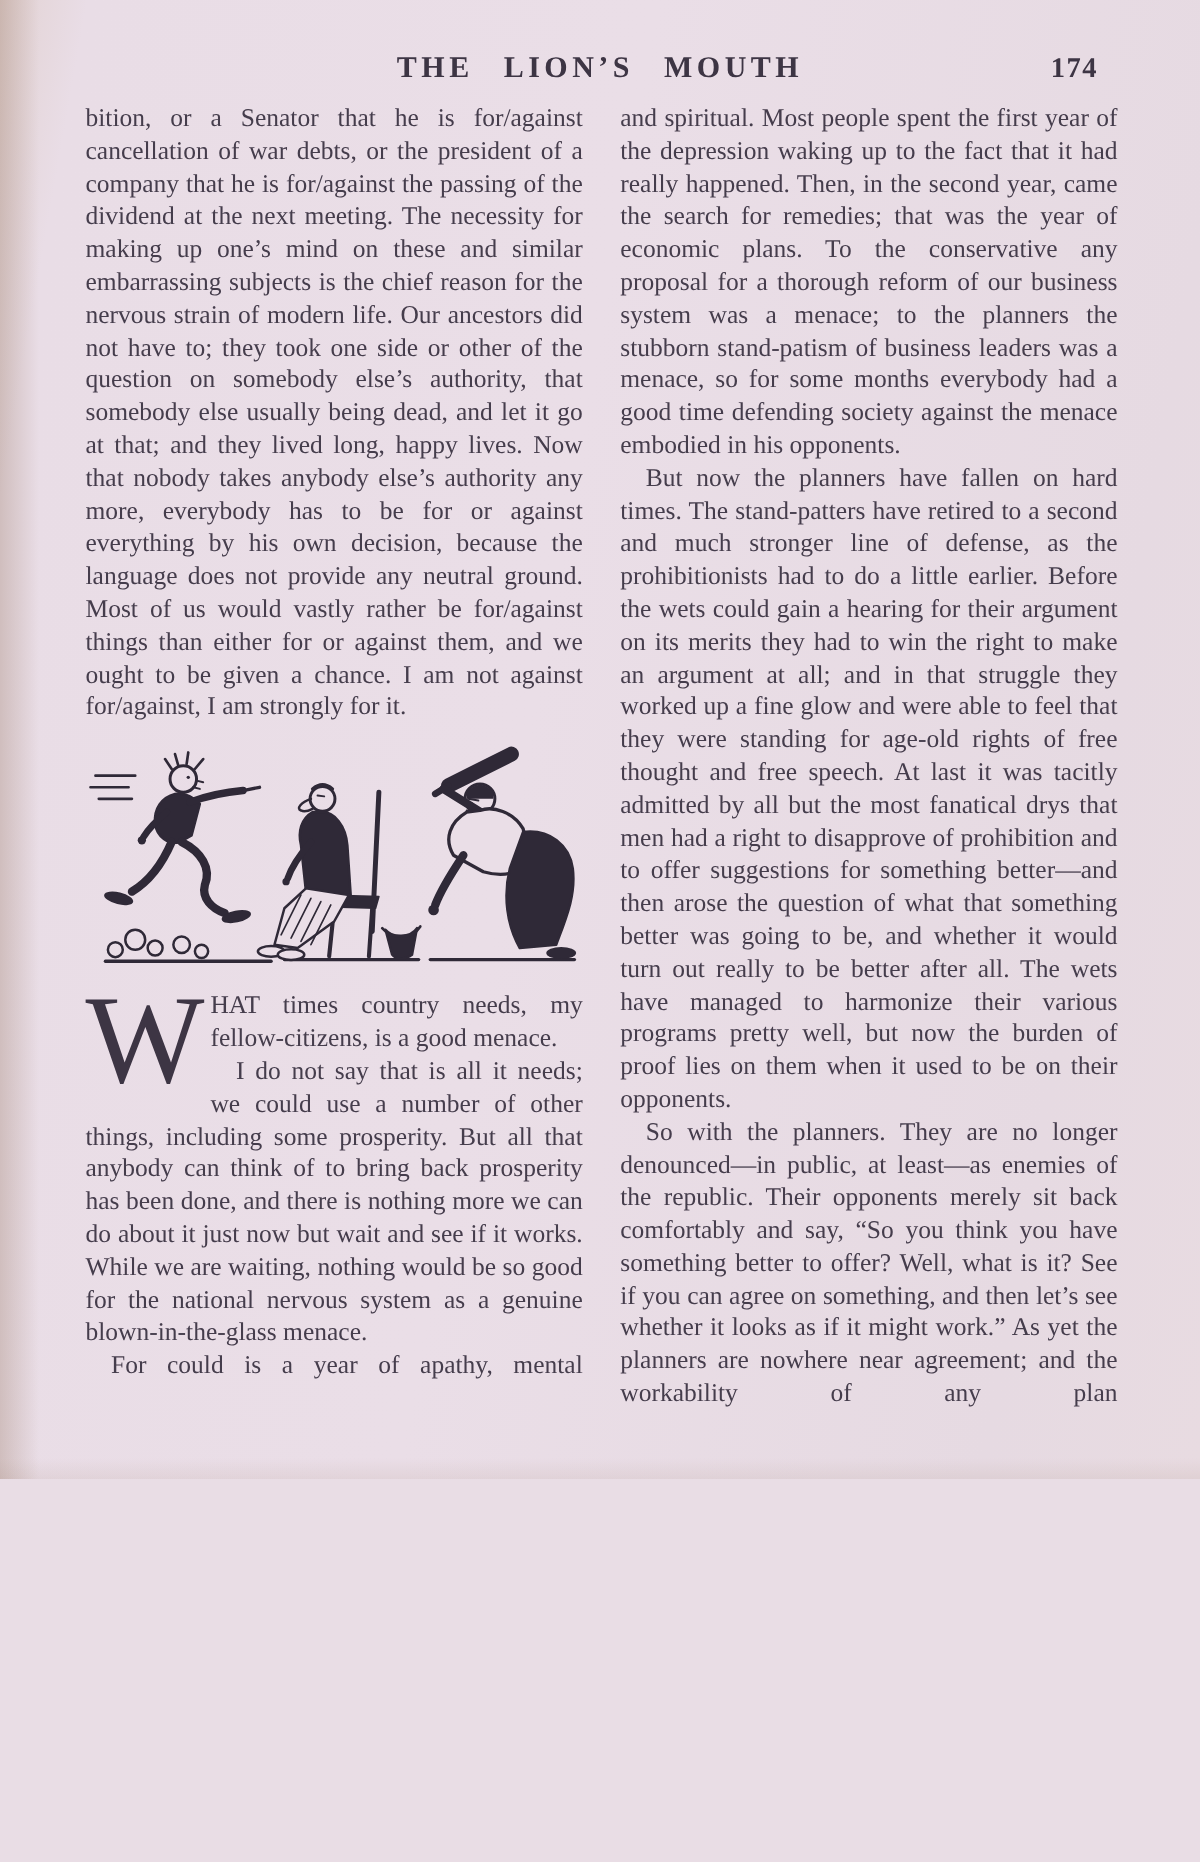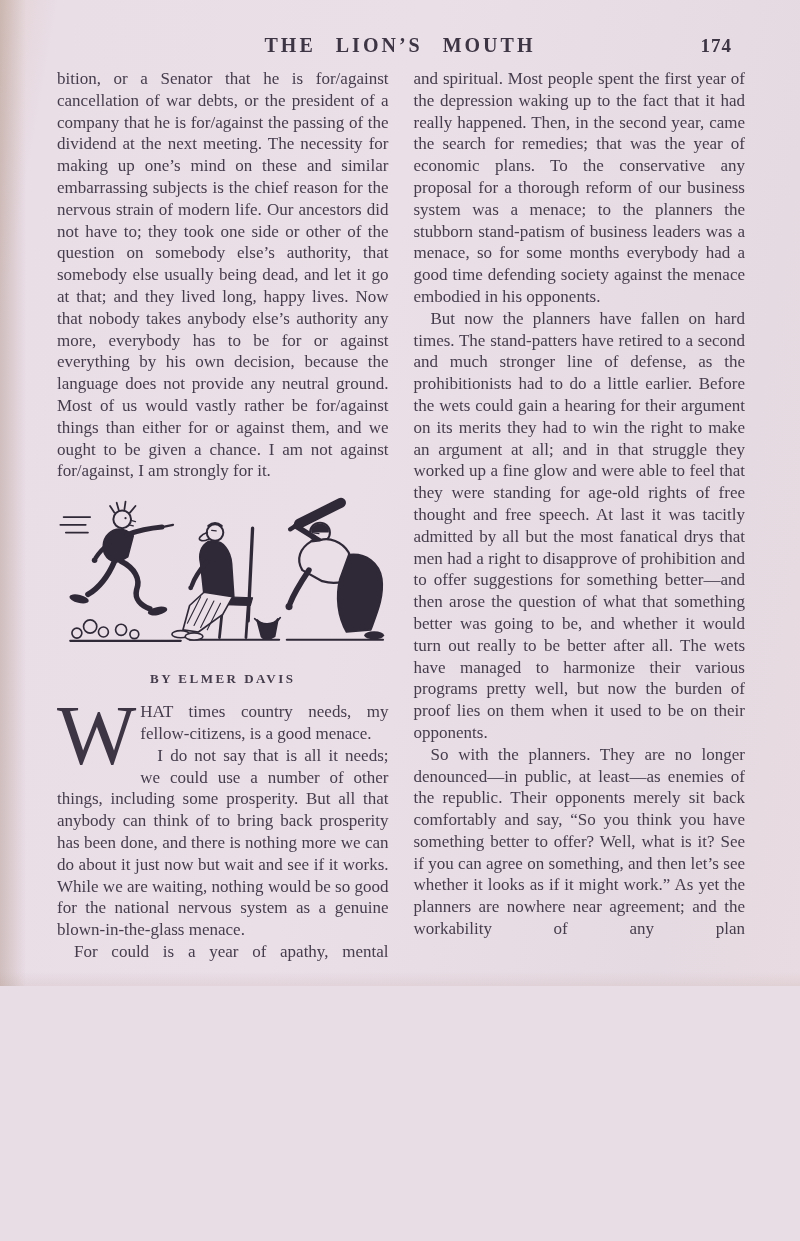--- a/index.html
+++ b/index.html
@@ -145,21 +145,20 @@
               <path d="M230 42 C220 48 216 58 222 68 L240 78 C254 82 266 78 268 68 L264 52 C258 42 246 38 238 41 Z" fill="#eadee7" stroke-width="2"></path>
               <path d="M264 54 C280 52 292 62 294 76 C296 92 290 106 284 122 L262 124 C254 110 252 92 256 76 Z" fill="#2f2937" stroke-width="1.5"></path>
               <path d="M228 68 C220 80 214 90 211 98" stroke-width="5"></path>
               <circle cx="210" cy="101" r="3.2" fill="#2f2937" stroke="none"></circle>
               <ellipse cx="287" cy="127" rx="9" ry="3.6" fill="#2f2937" stroke="none"></ellipse>
             </g>
           </g>
         </svg>
       </div>
 
-      <div class="art-byline">BY ELMER DAVIS</div>
 
       <p><span class="dropcap">W</span><span>HAT times country needs, my fellow-citizens, is a good menace.</span></p>
 
       <p class="indent">I do not say that is all it needs; we could use a number of other things, including some prosperity. But all that anybody can think of to bring back prosperity has been done, and there is nothing more we can do about it just now but wait and see if it works. While we are waiting, nothing would be so good for the national nervous system as a genuine blown-in-the-glass menace.</p>
       <p class="indent just-last">For could is a year of apathy, mental</p>
     </div>
 
     <div class="col">
       <p>and spiritual. Most people spent the first year of the depression waking up to the fact that it had really happened. Then, in the second year, came the search for remedies; that was the year of economic plans. To the conservative any proposal for a thorough reform of our business system was a menace; to the planners the stubborn stand-patism of business leaders was a menace, so for some months everybody had a good time defending society against the menace embodied in his opponents.</p>
       <p class="indent">But now the planners have fallen on hard times. The stand-patters have retired to a second and much stronger line of defense, as the prohibitionists had to do a little earlier. Before the wets could gain a hearing for their argument on its merits they had to win the right to make an argument at all; and in that struggle they worked up a fine glow and were able to feel that they were standing for age-old rights of free thought and free speech. At last it was tacitly admitted by all but the most fanatical drys that men had a right to disapprove of prohibition and to offer suggestions for something better—and then arose the question of what that something better was going to be, and whether it would turn out really to be better after all. The wets have managed to harmonize their various programs pretty well, but now the burden of proof lies on them when it used to be on their opponents.</p>

